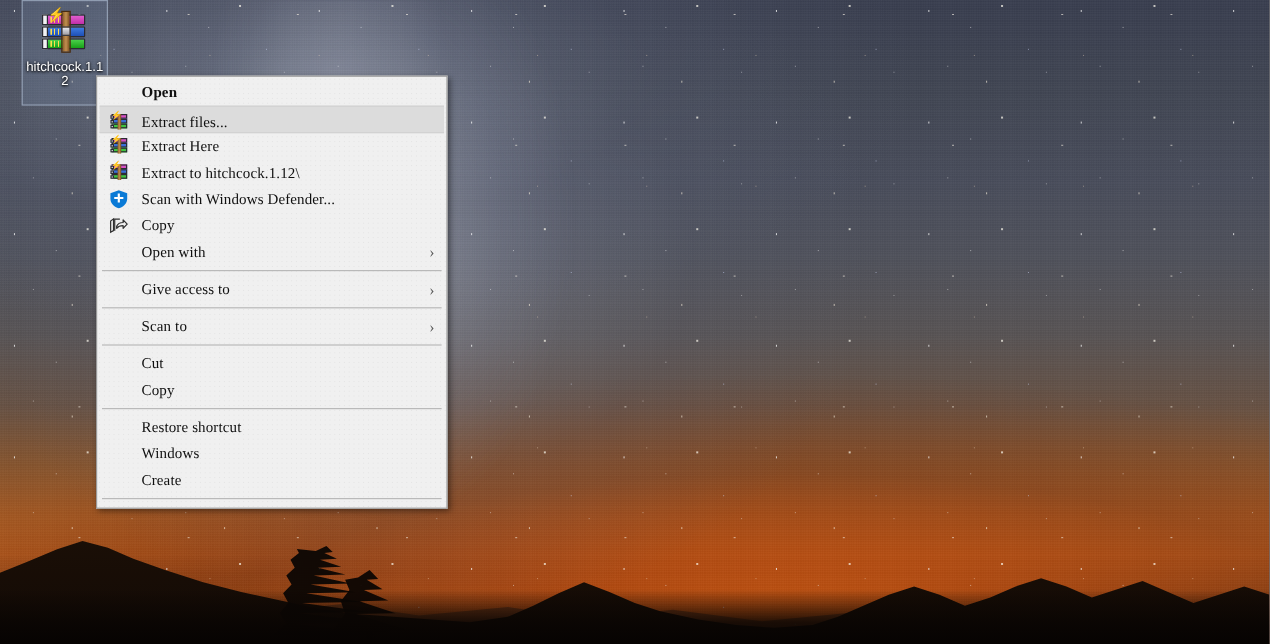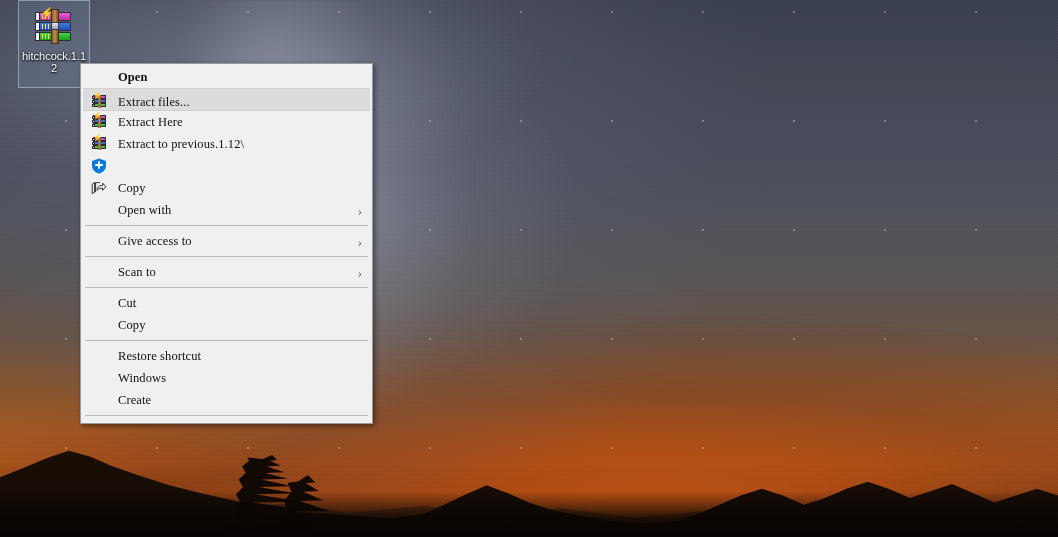--- a/index.html
+++ b/index.html
@@ -354,27 +354,28 @@
         <span class="mi-label">Extract Here</span>
       </div>
       <div class="menu-item">
         <span class="mi-icon"><span class="rar-mini"><span class="rm-book rm-b1">
               <span class="rm-spine"></span>
             </span><span class="rm-book rm-b2">
               <span class="rm-spine"></span>
             </span><span class="rm-book rm-b3">
               <span class="rm-spine"></span>
             </span><span class="rm-strap"></span><span class="rm-bolt">⚡</span></span></span>
-        <span class="mi-label">Extract to previous.1.12\</span>
+        <span class="mi-label">Extract to hitchcock.1.12\</span>
       </div>
       <div class="menu-item">
         <span class="mi-icon"><svg class="shield-wrap" viewBox="0 0 16 16">
             <path d="M8 0.6 L15 3 V7.5 C15 11.8 11.8 14.6 8 15.6 C4.2 14.6 1 11.8 1 7.5 V3 Z" fill="#0a7ad6"></path>
             <path d="M7.1 3.2 h1.8 v2.9 h2.9 v1.8 h-2.9 v2.9 h-1.8 v-2.9 h-2.9 v-1.8 h2.9 z" fill="#ffffff"></path>
           </svg></span>
+        <span class="mi-label">Scan with Windows Defender...</span>
       </div>
       <div class="menu-item">
         <span class="mi-icon"><svg class="share-wrap" viewBox="0 0 16 16">
             <path d="M1.2 13.6 V4.2 L3.6 2.4 V12.2 Z" fill="none" stroke="#303030" stroke-width="1"></path>
             <path d="M4.6 12.2 V2.6 h4.3" fill="none" stroke="#303030" stroke-width="1"></path>
             <path d="M6.2 8.6 C7.4 6.0 9.6 5.4 11.6 5.4 V3.2 L15 6.8 L11.6 10.2 V8.1 C9.6 8.1 7.6 8.5 6.2 10.3 Z" fill="none" stroke="#303030" stroke-width="1" stroke-linejoin="round"></path>
           </svg></span>
         <span class="mi-label">Copy</span>
       </div>
       <div class="menu-item">

